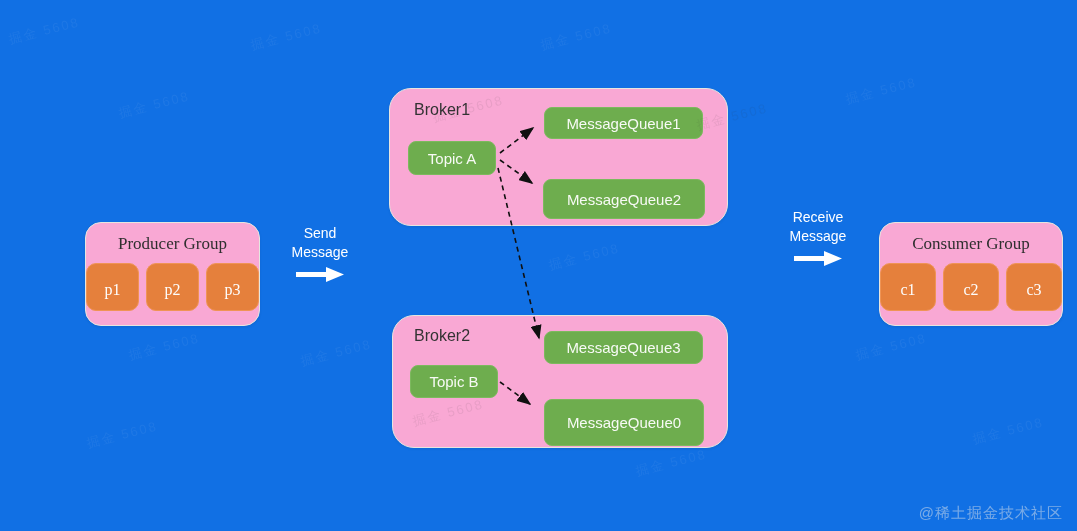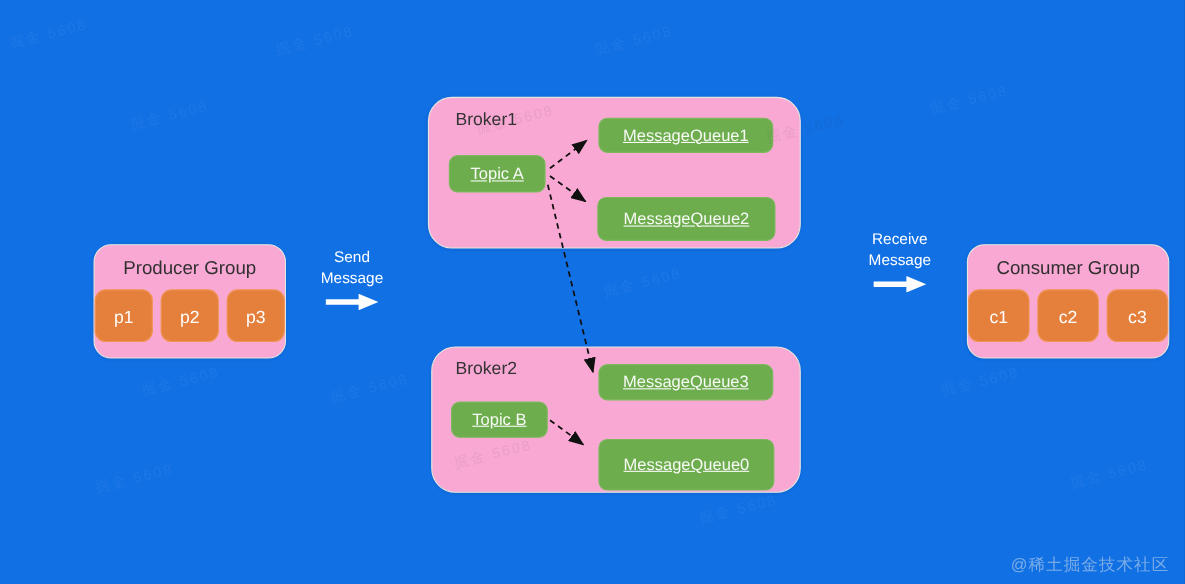--- a/index.html
+++ b/index.html
@@ -38,21 +38,21 @@
   }
 
   
   .panel {
     position: absolute;
     background: #f9a8d4;
     border: 1px solid #e6e6e0;
     box-shadow: 0 1px 3px rgba(0,0,0,0.08);
     z-index: 2;
   }
-  .group-box { border-radius: 16px; }
+  .group-box { border-radius: 16px; font-family: Liberation Serif, serif; }
   .broker-box { border-radius: 22px; }
 
   .group-title {
     text-align: center;
     margin-top: 11px;
     font-size: 17px;
     color: #2f2f2f;
   }
   .member-row {
     display: flex;
@@ -77,21 +77,20 @@
     color: #333333;
   }
   .node {
     position: absolute;
     background: #6ead4e;
     border: 1px solid #7cb95e;
     border-radius: 8px;
     color: #f7faf5;
     display: flex; align-items: center; justify-content: center;
     font-size: 15px;
-    text-decoration: underline;
   }
 
   
   .flow {
     position: absolute;
     width: 76px;
     text-align: center;
     color: #ffffff;
     font-size: 14px;
     line-height: 1.35;

